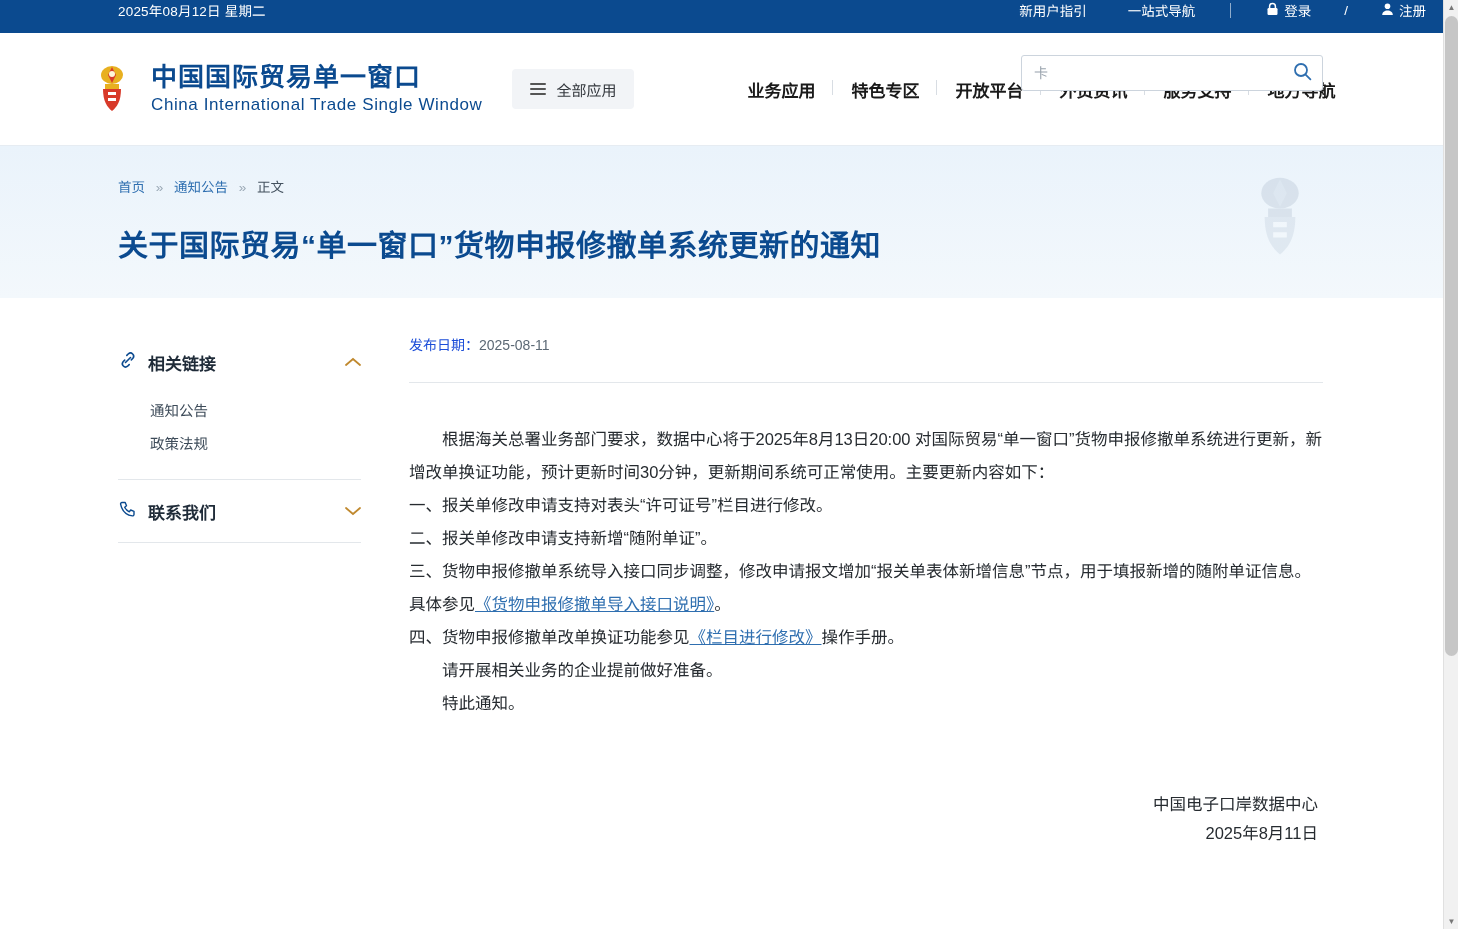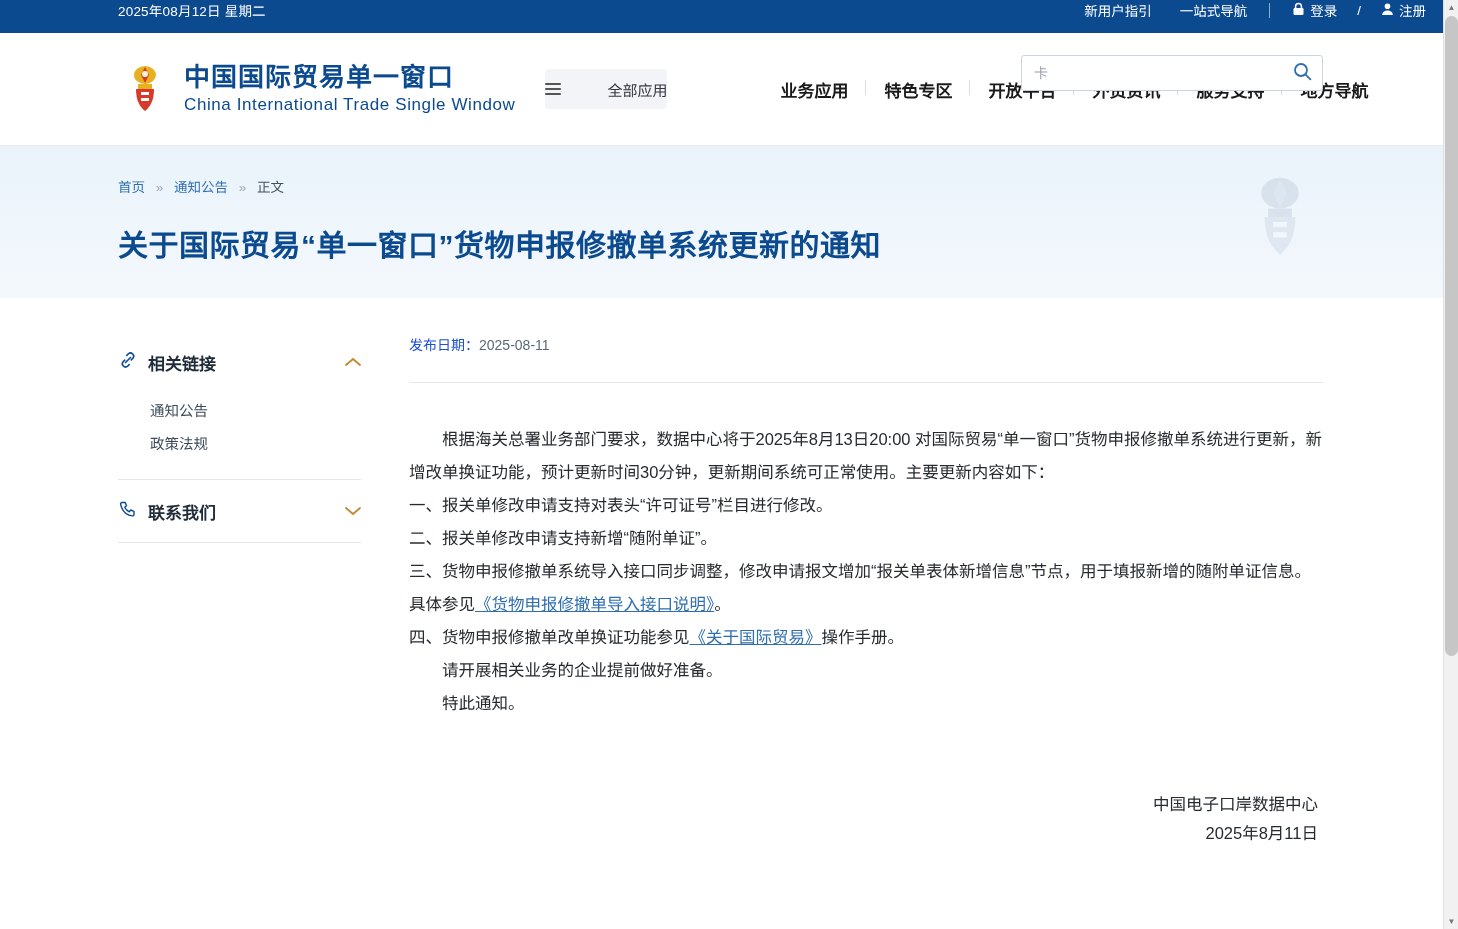--- a/index.html
+++ b/index.html
@@ -23,21 +23,21 @@
     align-items: flex-start;
     padding: 0 18px 0 0;
     font-size: 13.5px;
   }
   .topbar .date {
     margin-left: 118px;
     font-size: 13.5px;
     letter-spacing: 0.2px;
   }
   .topbar .spacer { flex: 1; }
-  .topbar .links { display: flex; align-items: center; gap: 0; }
+  .topbar .links { display: flex; align-items: center; gap: 13px; }
   .topbar .links a {
     color: #ffffff;
     text-decoration: none;
     font-size: 13.5px;
     padding: 0 14px;
   }
   .topbar .divider {
     width: 1px;
     height: 15px;
     background: rgba(255,255,255,0.55);
@@ -54,21 +54,21 @@
   }
   .topbar .slash { padding: 0 6px; color: #fff; font-size: 13.5px; }
   .ico { display: inline-block; vertical-align: middle; }
 
   
   .header {
     height: 113px;
     background: #ffffff;
     display: flex;
     align-items: center;
-    padding-left: 118px;
+    padding-left: 85px;
     position: relative;
     border-bottom: 1px solid #e6ecf2;
   }
   .brand { display: flex; align-items: center; gap: 12px; }
   .brand .logo { width: 54px; height: 54px; position: relative; }
   .brand-text .cn {
     font-size: 26px;
     font-weight: bold;
     color: #0b4a8f;
     letter-spacing: 1px;
@@ -81,21 +81,21 @@
     margin-top: 2px;
   }
   .allapps {
     margin-left: 30px;
     background: #f2f4f7;
     border-radius: 4px;
     height: 40px;
     min-width: 122px;
     display: flex;
     align-items: center;
-    justify-content: space-between;
+    justify-content: center;
     gap: 10px;
     color: #33373d;
     font-size: 15px;
     cursor: pointer;
   }
   .burger { display: inline-block; width: 16px; }
   .burger span {
     display: block;
     height: 2px;
     background: #555;
@@ -432,21 +432,21 @@
     <hr class="meta-rule">
 
     <div class="body-text">
       <p class="indent">根据海关总署业务部门要求，数据中心将于2025年8月13日20:00 对国际贸易“单一窗口”货物申报修撤单系统进行更新，新增改单换证功能，预计更新时间30分钟，更新期间系统可正常使用。主要更新内容如下：</p>
       <p>一、报关单修改申请支持对表头“许可证号”栏目进行修改。</p>
       <p>二、报关单修改申请支持新增“随附单证”。</p>
       <p>
         <span>三、货物申报修撤单系统导入接口同步调整，修改申请报文增加“报关单表体新增信息”节点，用于填报新增的随附单证信息。具体参见</span><a href="#" class="doclink">《货物申报修撤单导入接口说明》</a><span>。</span>
       </p>
       <p>
-        <span>四、货物申报修撤单改单换证功能参见</span><a href="#" class="doclink">《关于国际贸易》</a><span>操作手册。</span>
+        <span>四、货物申报修撤单改单换证功能参见</span><a href="#" class="doclink">《栏目进行修改》</a><span>操作手册。</span>
       </p>
       <p class="indent">请开展相关业务的企业提前做好准备。</p>
       <p class="indent">特此通知。</p>
     </div>
 
     <div class="sign">
       <div>中国电子口岸数据中心</div>
       <div>2025年8月11日</div>
     </div>
   </main>

